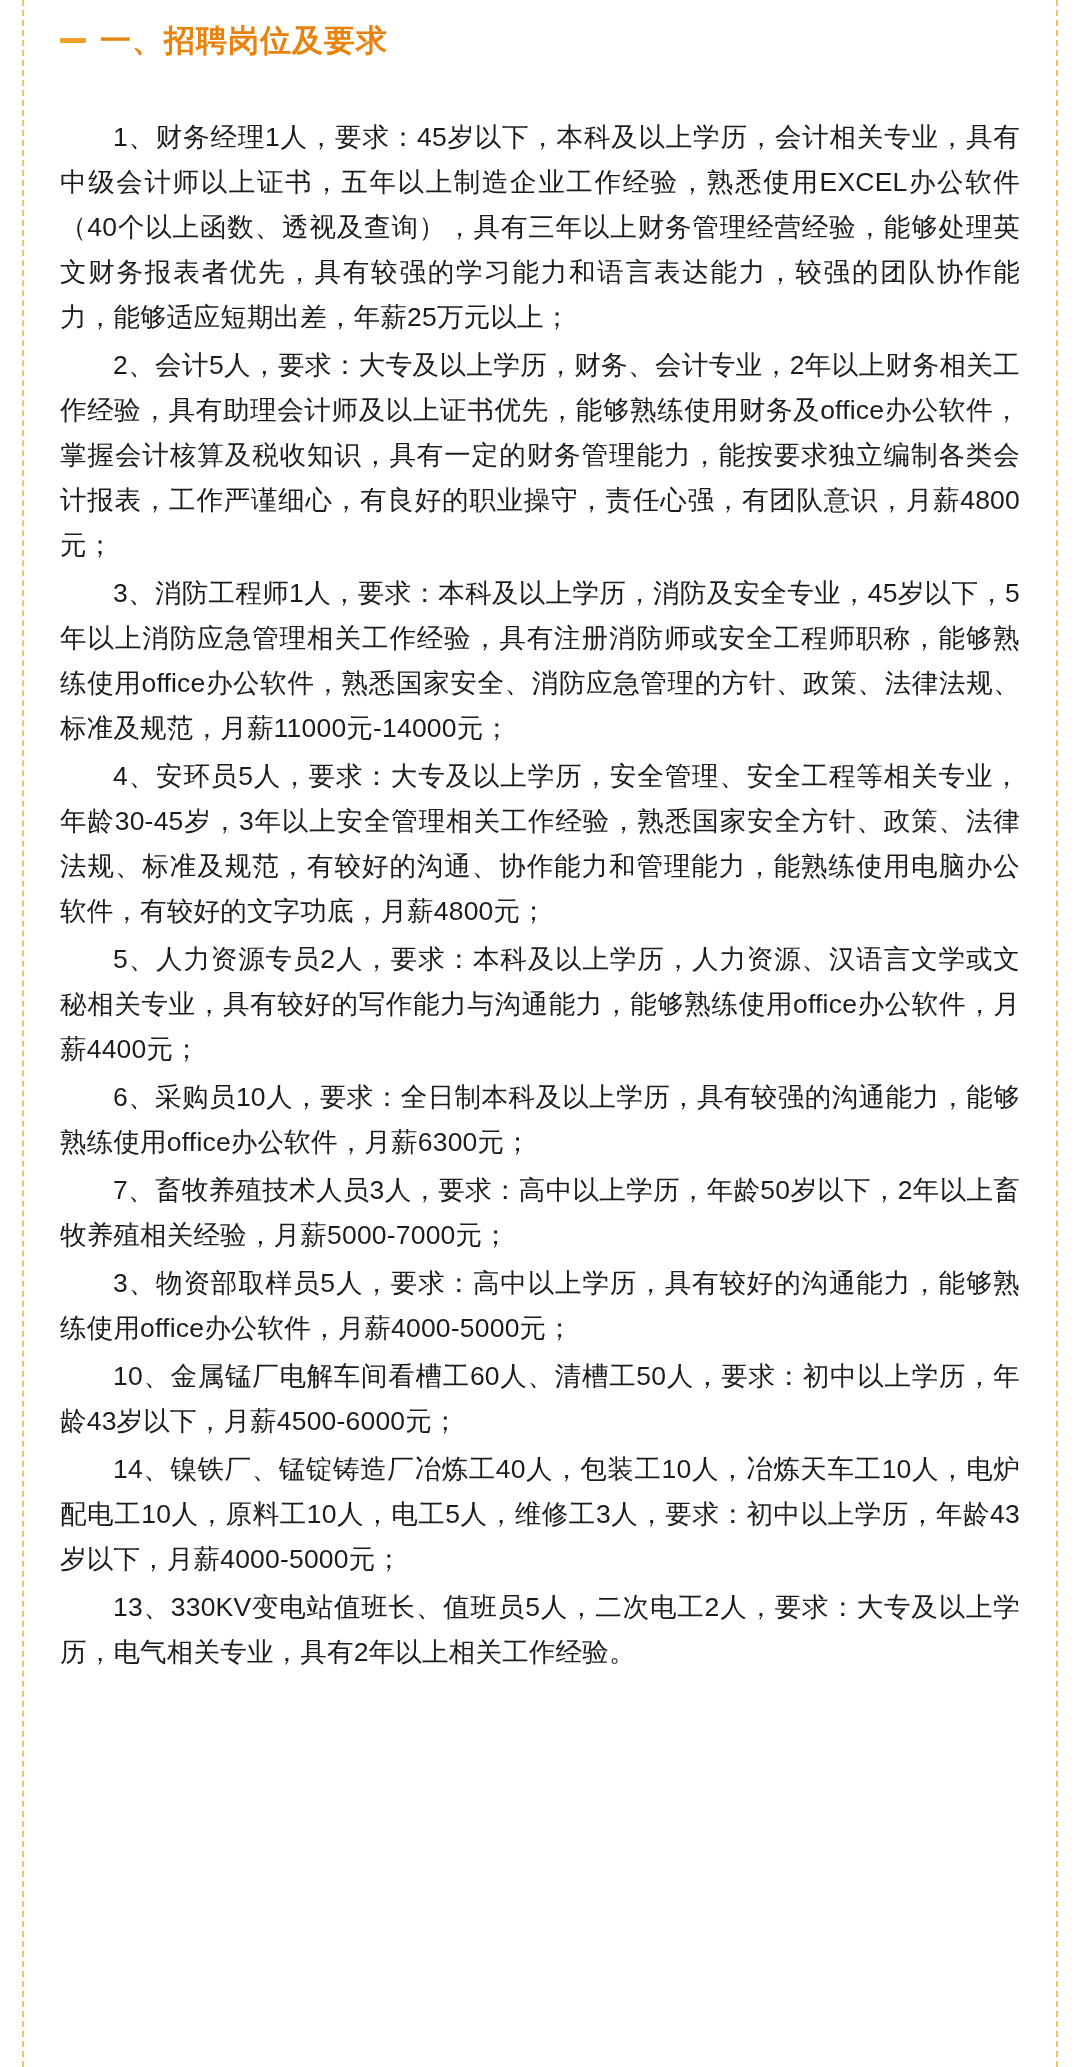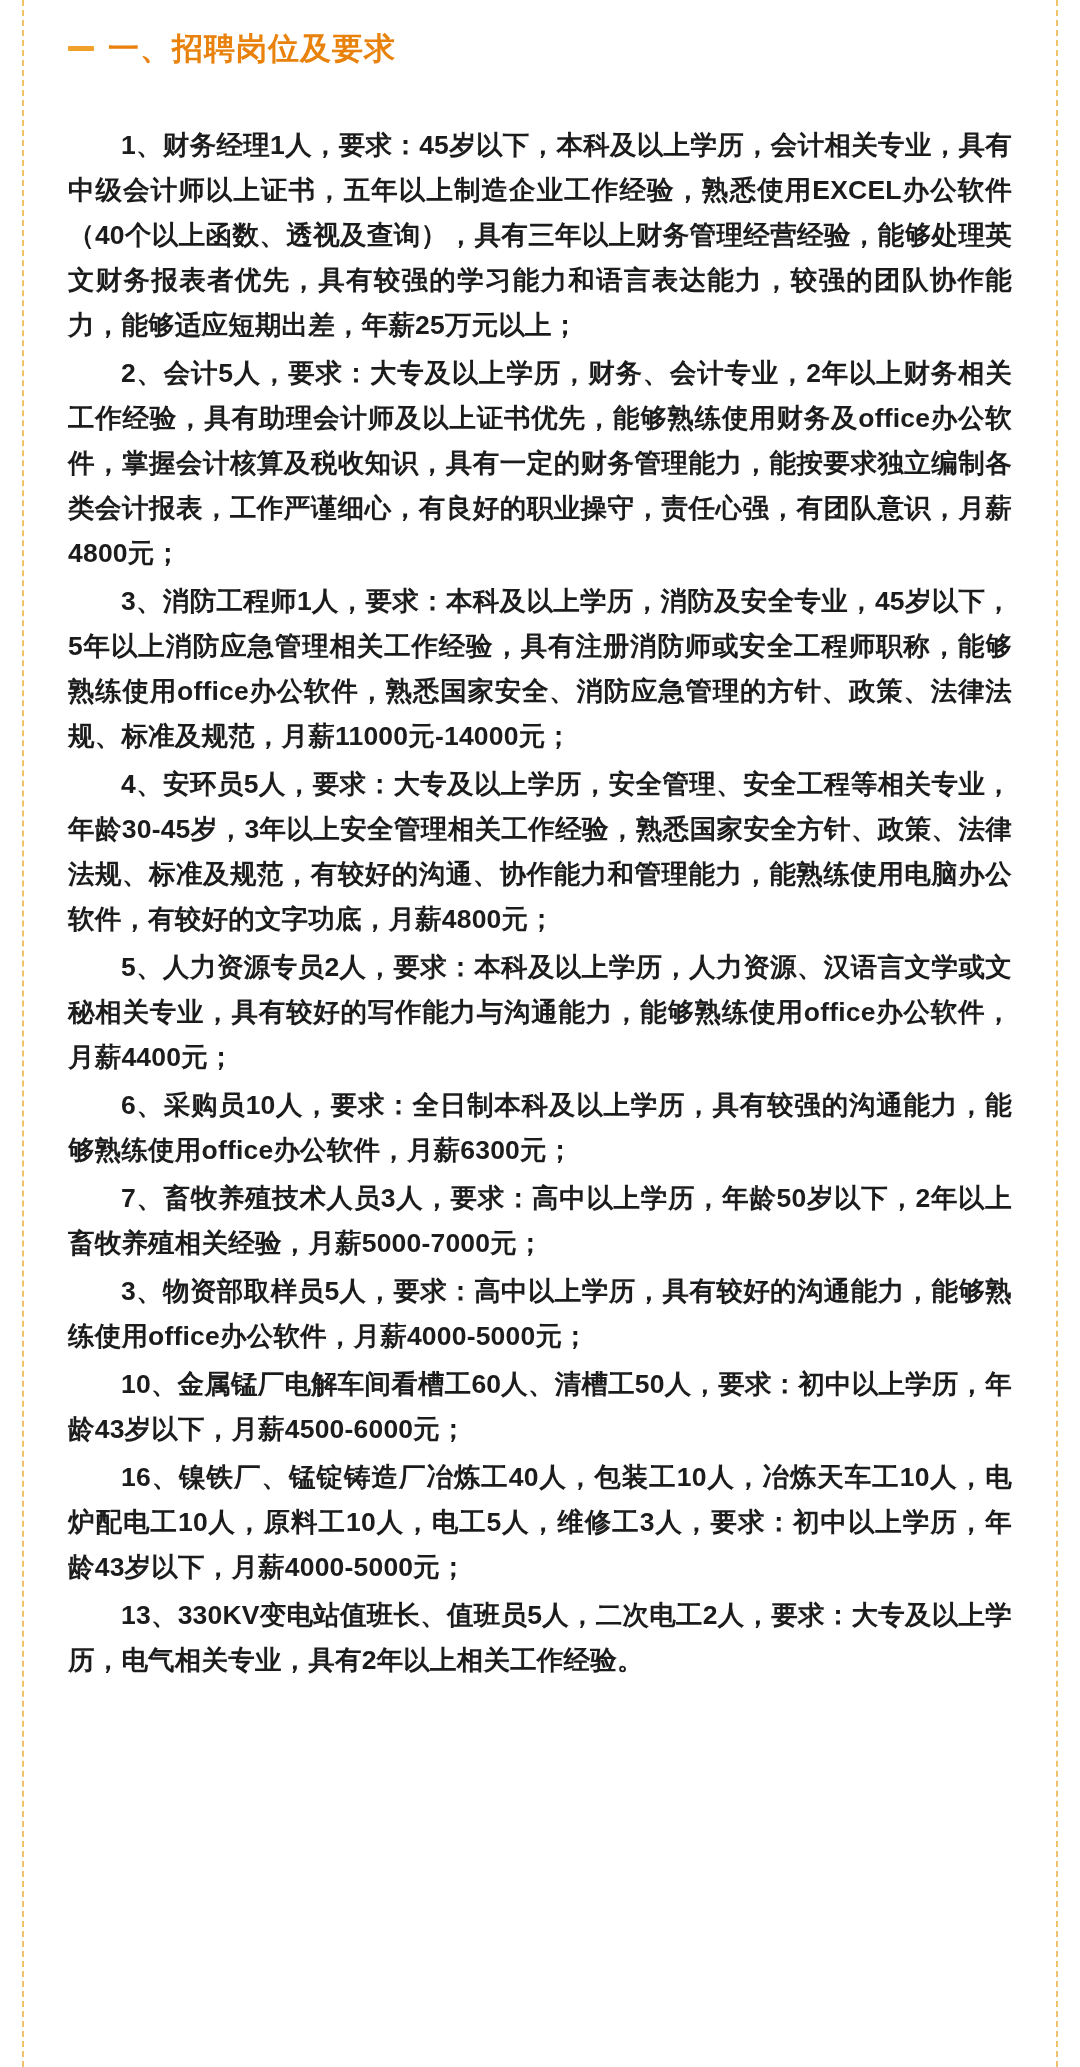--- a/index.html
+++ b/index.html
@@ -12,21 +12,21 @@
     min-height: 2067px;
     font-family: "Liberation Sans", sans-serif;
     color: #1a1a1a;
     position: relative;
   }
   .page {
     position: relative;
     width: 1080px;
     min-height: 2067px;
     box-sizing: border-box;
-    padding: 16px;
+    padding: 8px;
     background: #ffffff;
   }
   
   .rule {
     position: absolute;
     top: 0;
     bottom: 0;
     width: 0;
     border-left: 2px dashed #f0c26a;
   }
@@ -63,21 +63,20 @@
 
   .para {
     font-size: 26.5px;
     line-height: 45px;
     text-align: justify;
     text-justify: inter-ideograph;
     margin: 0 0 3px 0;
     text-indent: 2em;
     color: #1c1c1c;
     letter-spacing: 0.2px;
-    font-weight: bold;
   }
 </style>
 </head>
 <body>
 
 <div class="page">
   <div class="rule rule-left"></div>
   <div class="rule rule-right"></div>
 
   <div class="content">
@@ -90,18 +89,18 @@
     <div class="body-text">
       <p class="para">1、财务经理1人，要求：45岁以下，本科及以上学历，会计相关专业，具有中级会计师以上证书，五年以上制造企业工作经验，熟悉使用EXCEL办公软件（40个以上函数、透视及查询），具有三年以上财务管理经营经验，能够处理英文财务报表者优先，具有较强的学习能力和语言表达能力，较强的团队协作能力，能够适应短期出差，年薪25万元以上；</p>
       <p class="para">2、会计5人，要求：大专及以上学历，财务、会计专业，2年以上财务相关工作经验，具有助理会计师及以上证书优先，能够熟练使用财务及office办公软件，掌握会计核算及税收知识，具有一定的财务管理能力，能按要求独立编制各类会计报表，工作严谨细心，有良好的职业操守，责任心强，有团队意识，月薪4800元；</p>
       <p class="para">3、消防工程师1人，要求：本科及以上学历，消防及安全专业，45岁以下，5年以上消防应急管理相关工作经验，具有注册消防师或安全工程师职称，能够熟练使用office办公软件，熟悉国家安全、消防应急管理的方针、政策、法律法规、标准及规范，月薪11000元-14000元；</p>
       <p class="para">4、安环员5人，要求：大专及以上学历，安全管理、安全工程等相关专业，年龄30-45岁，3年以上安全管理相关工作经验，熟悉国家安全方针、政策、法律法规、标准及规范，有较好的沟通、协作能力和管理能力，能熟练使用电脑办公软件，有较好的文字功底，月薪4800元；</p>
       <p class="para">5、人力资源专员2人，要求：本科及以上学历，人力资源、汉语言文学或文秘相关专业，具有较好的写作能力与沟通能力，能够熟练使用office办公软件，月薪4400元；</p>
       <p class="para">6、采购员10人，要求：全日制本科及以上学历，具有较强的沟通能力，能够熟练使用office办公软件，月薪6300元；</p>
       <p class="para">7、畜牧养殖技术人员3人，要求：高中以上学历，年龄50岁以下，2年以上畜牧养殖相关经验，月薪5000-7000元；</p>
       <p class="para">3、物资部取样员5人，要求：高中以上学历，具有较好的沟通能力，能够熟练使用office办公软件，月薪4000-5000元；</p>
       <p class="para">10、金属锰厂电解车间看槽工60人、清槽工50人，要求：初中以上学历，年龄43岁以下，月薪4500-6000元；</p>
-      <p class="para">16、镍铁厂、锰锭铸造厂冶炼工40人，包装工10人，冶炼天车工10人，电炉配电工10人，原料工10人，电工5人，维修工3人，要求：初中以上学历，年龄43岁以下，月薪4000-5000元；</p>
+      <p class="para">14、镍铁厂、锰锭铸造厂冶炼工40人，包装工10人，冶炼天车工10人，电炉配电工10人，原料工10人，电工5人，维修工3人，要求：初中以上学历，年龄43岁以下，月薪4000-5000元；</p>
       <p class="para">13、330KV变电站值班长、值班员5人，二次电工2人，要求：大专及以上学历，电气相关专业，具有2年以上相关工作经验。</p>
     </div>
 
   </div>
 </div>
 
 </body></html>

